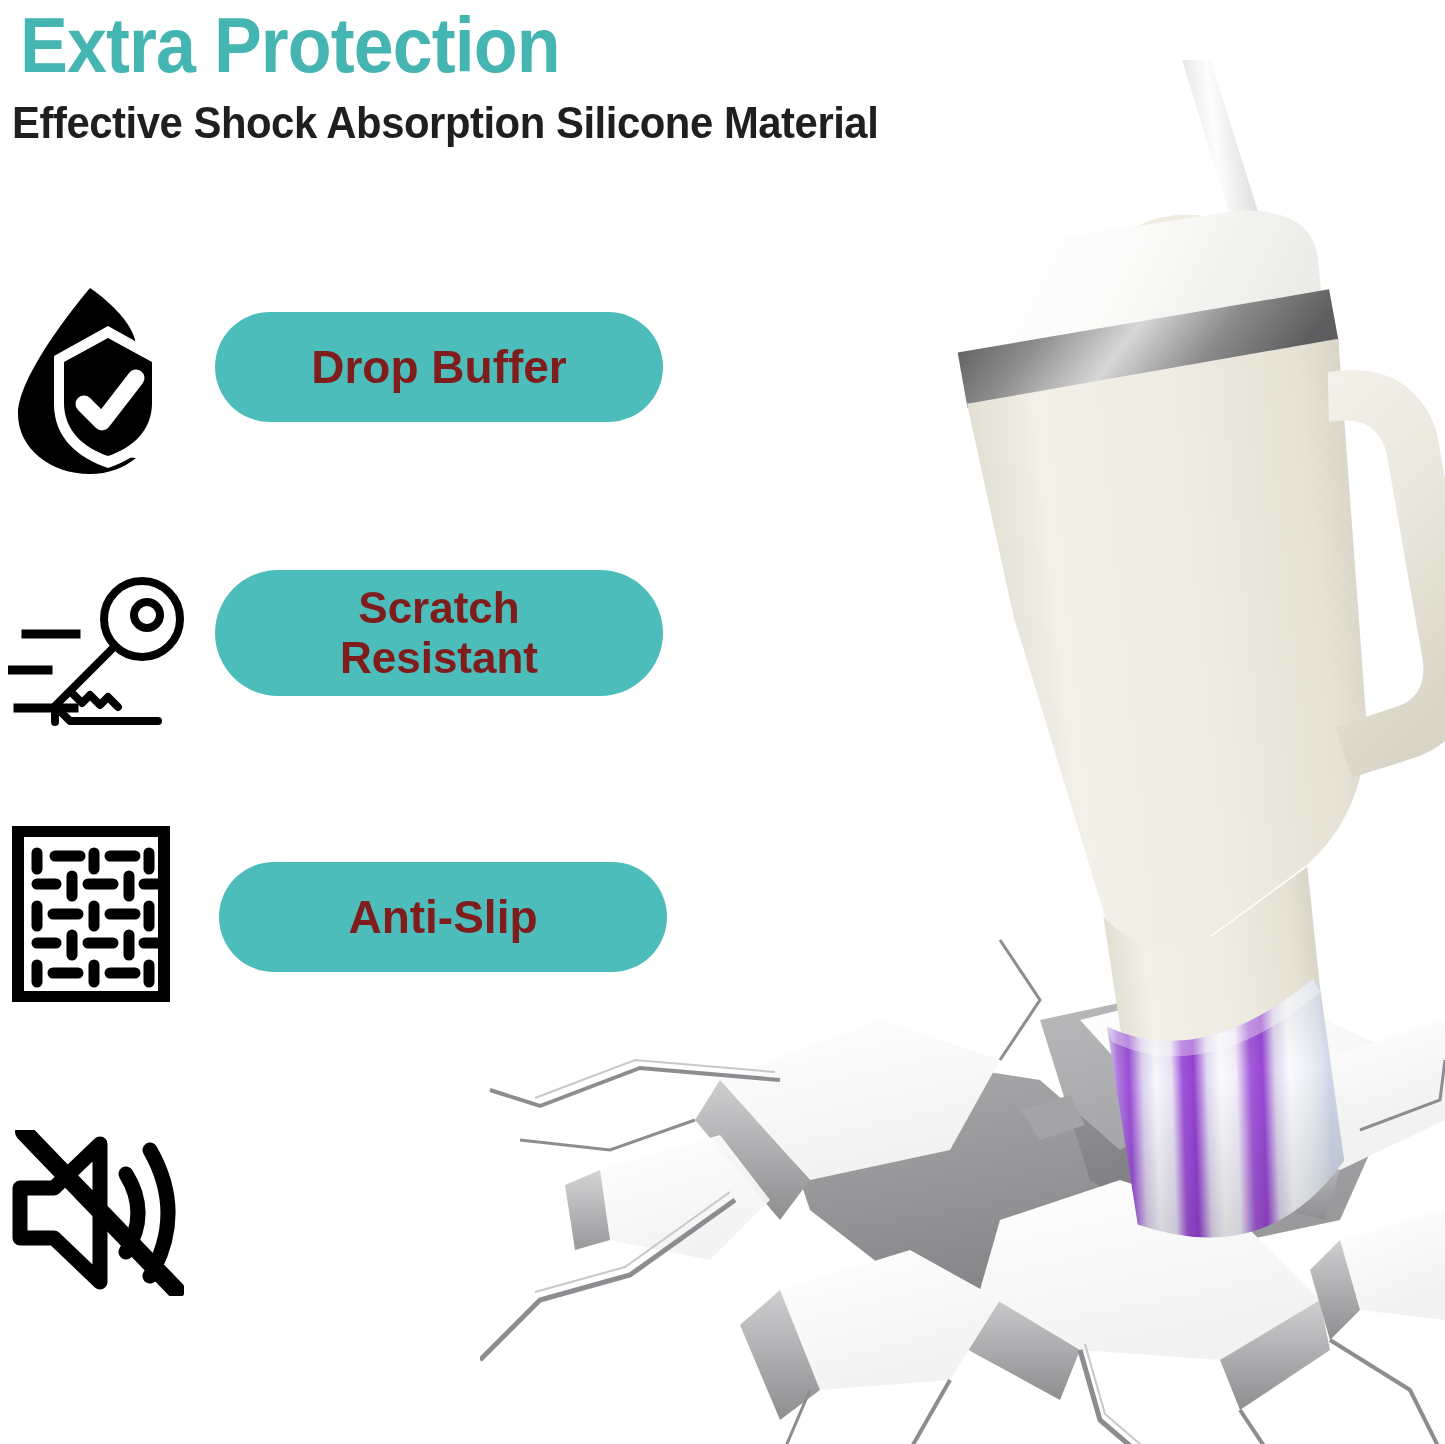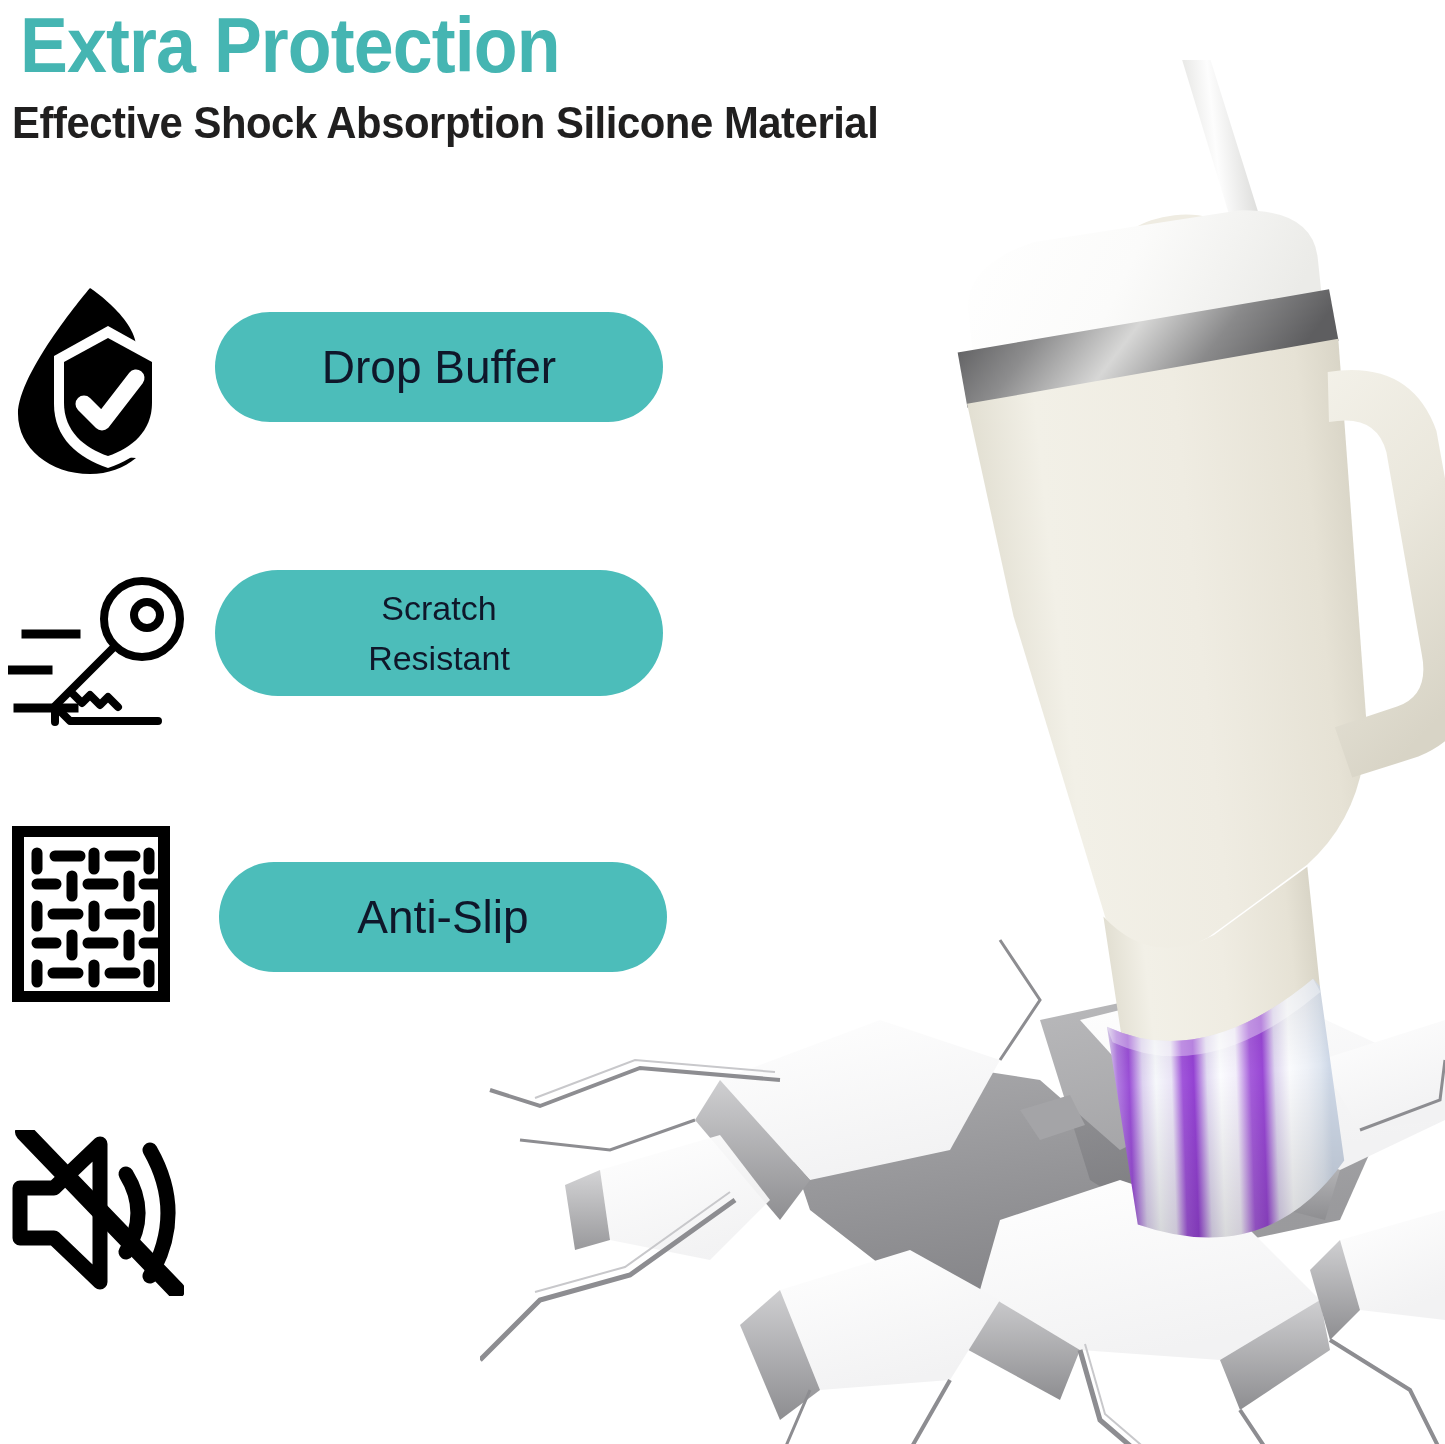--- a/index.html
+++ b/index.html
@@ -42,32 +42,32 @@
     text-align:center;
     color:#ffffff;
     font-weight:bold;
     letter-spacing:0px;
     box-sizing:border-box;
     padding:0 18px;
   }
   .pill-label{
     display:block;
     font-size:46px;line-height:52px;
-    color:#0f172a;
-    font-weight:normal;
+    color:#7f1d1d;
+    font-weight:bold;
     white-space:pre-line;
   }
 
   
   #row0-icon{left:12px;  top:286px; width:176px; height:190px;}
   #row0-pill{left:215px; top:312px; width:448px; height:110px;}
 
   #row1-icon{left:8px;   top:566px; width:180px; height:160px;}
   #row1-pill{left:215px; top:570px; width:448px; height:126px;}
-  #row1-pill .pill-label{font-size:34px;line-height:50px;}
+  #row1-pill .pill-label{font-size:44px;line-height:50px;}
 
   #row2-icon{left:12px;  top:826px; width:158px; height:176px;}
   #row2-pill{left:219px; top:862px; width:448px; height:110px;}
 
   #row3-icon{left:8px;   top:1130px;width:176px; height:166px;}
   #row3-pill{left:215px; top:1140px;width:448px; height:110px;}
 
   svg{display:block;width:100%;height:100%;}
 
   

